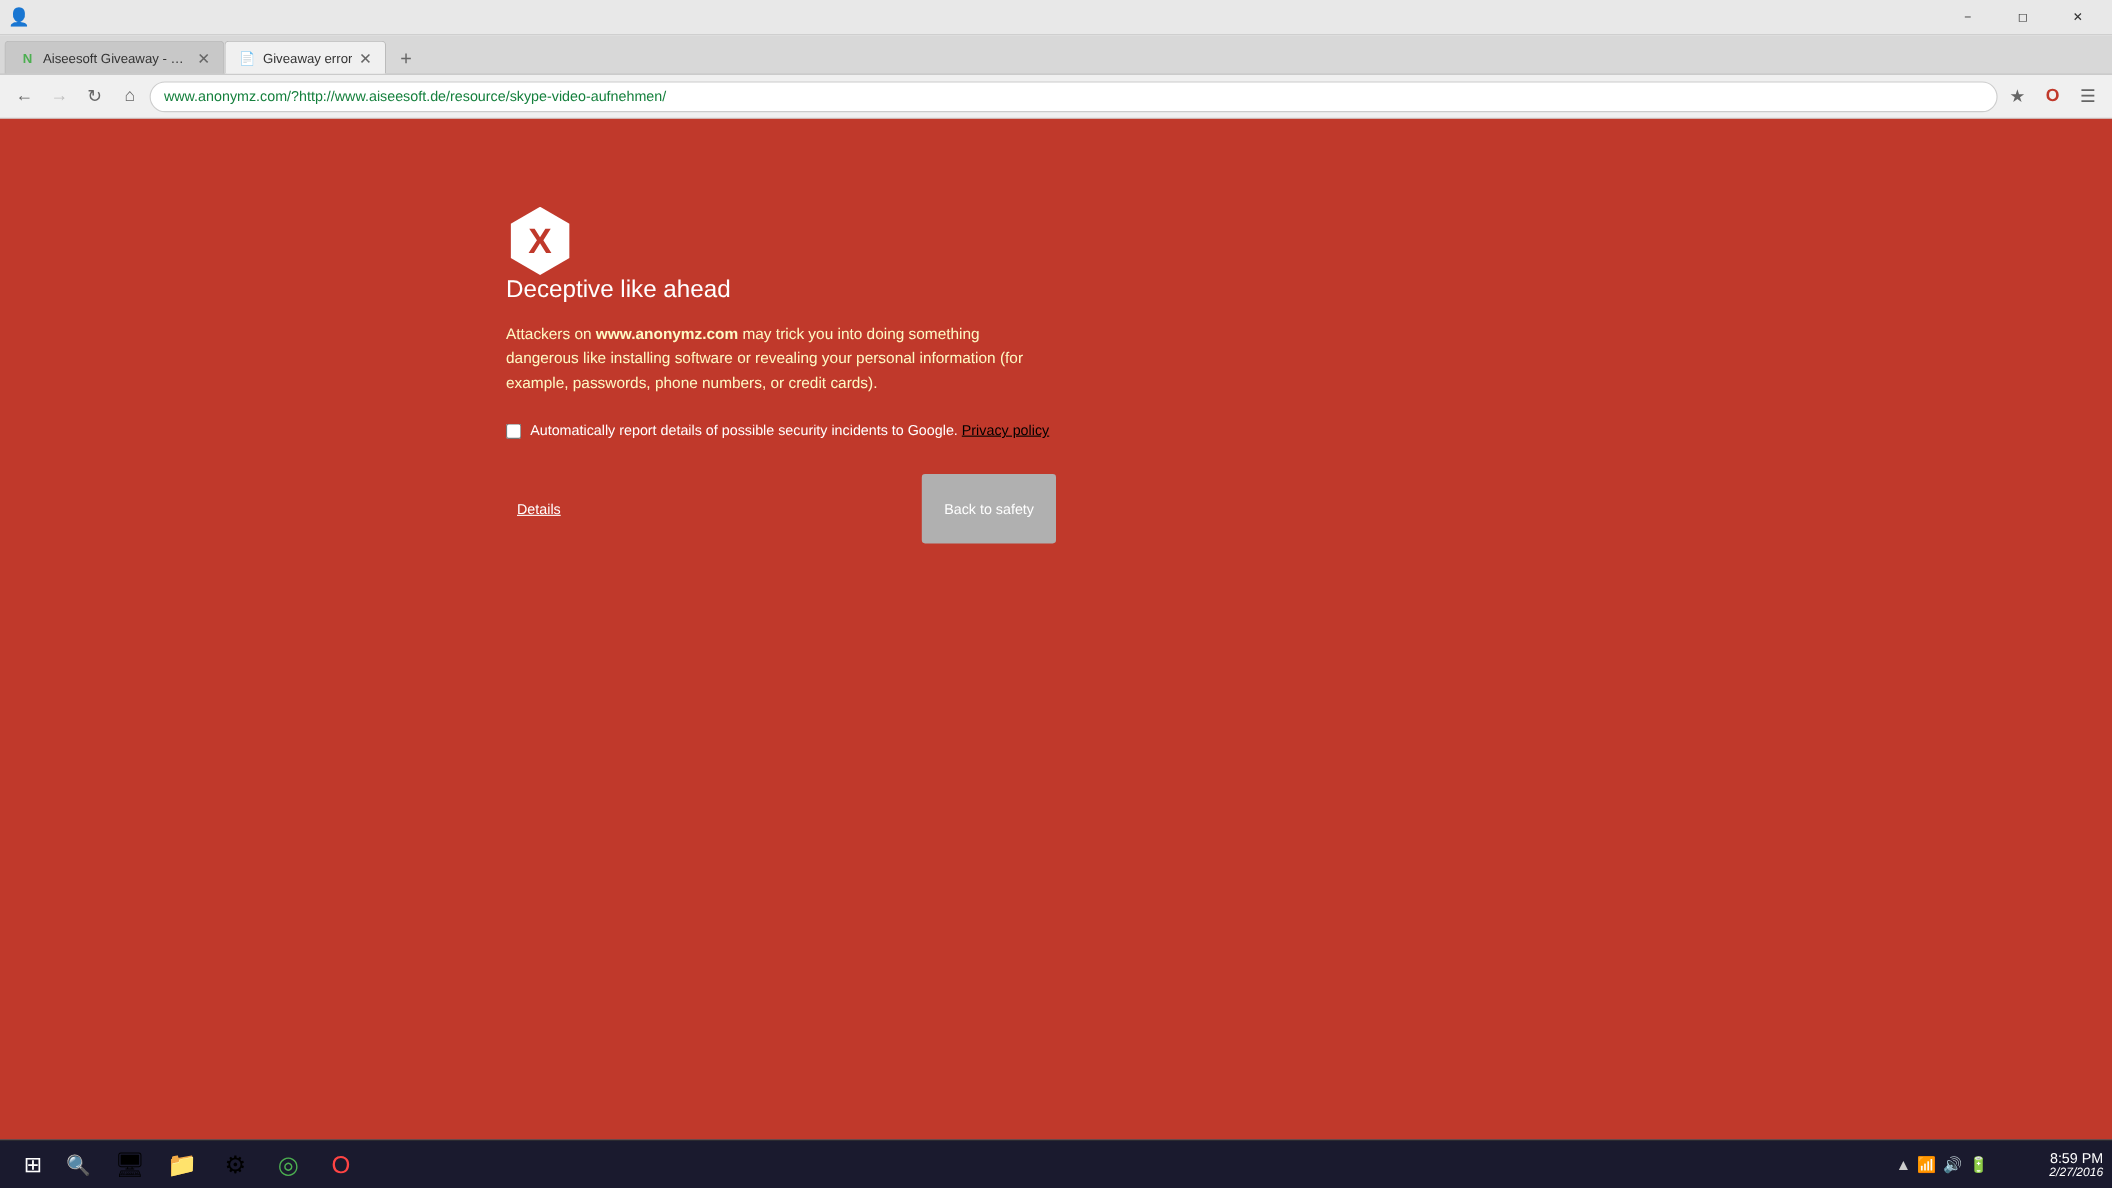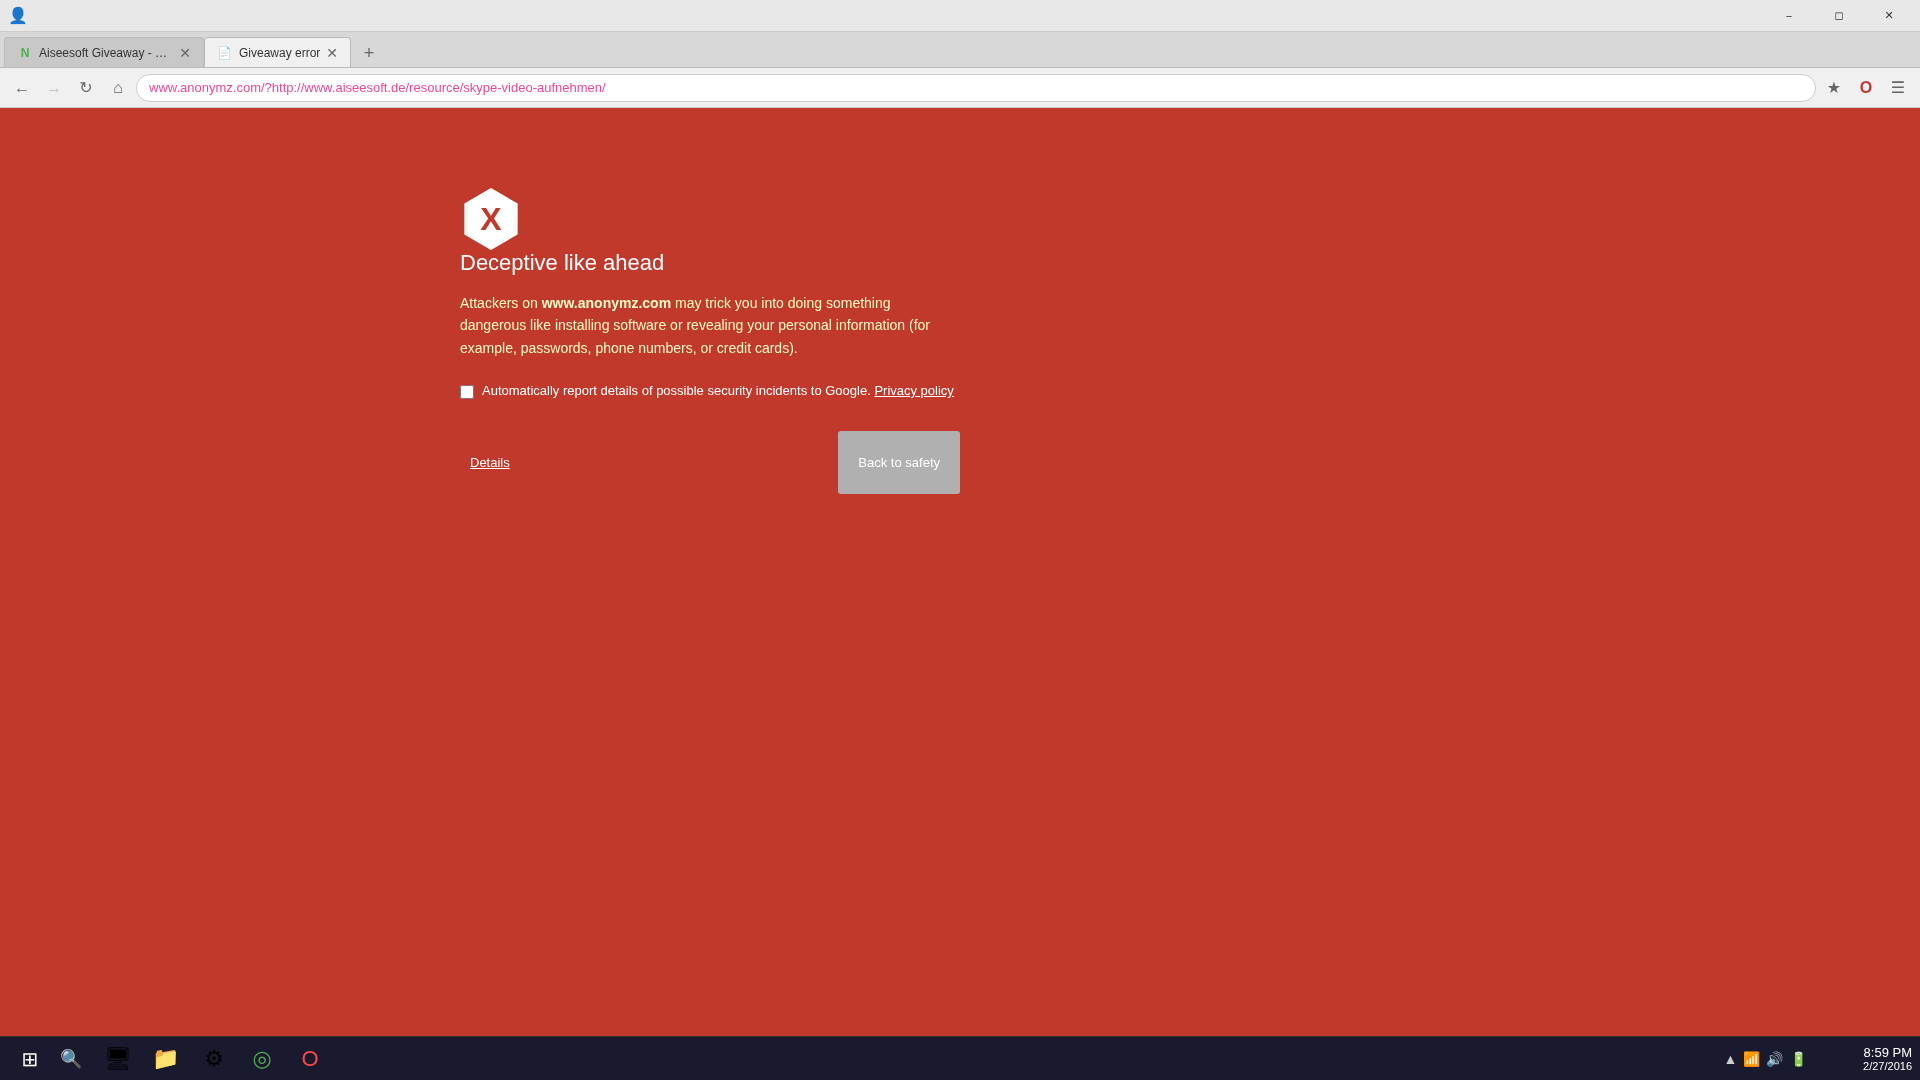--- a/index.html
+++ b/index.html
@@ -83,21 +83,21 @@
     }
     .nav-btn:disabled { opacity: 0.35; cursor: default; }
     .address-bar {
       flex: 1;
       height: 28px;
       border: 1px solid #ccc;
       border-radius: 14px;
       padding: 0 12px;
       font-size: 13px;
       background: #fff;
-      color: #ec4899;
+      color: #15803d;
       outline: none;
     }
     .nav-right { display: flex; gap: 4px; align-items: center; }
     .nav-icon-btn {
       width: 28px; height: 28px;
       border: none; background: transparent;
       cursor: pointer;
       border-radius: 50%;
       display: flex; align-items: center; justify-content: center;
       font-size: 16px; color: #666;
@@ -164,21 +164,21 @@
     .checkbox-row input[type="checkbox"] {
       margin-top: 2px;
       width: 14px; height: 14px;
       flex-shrink: 0;
     }
     .checkbox-label {
       font-size: 13px;
       color: #fff;
     }
     .checkbox-label a {
-      color: #ffffff;
+      color: #000000;
     }
 
     .actions-row {
       display: flex;
       align-items: center;
       justify-content: space-between;
       margin-left: 10px;
     }
 
     .details-link {
@@ -226,21 +226,21 @@
       border-radius: 4px;
     }
     .taskbar-app span { font-size: 22px; }
     .taskbar-spacer { flex: 1; }
     .taskbar-right {
       display: flex; align-items: center; gap: 8px;
       color: #fff; font-size: 12px;
     }
     .taskbar-clock { text-align: right; }
     .taskbar-clock .time { font-size: 13px; margin-left: 48px; }
-    .taskbar-clock .date { font-size: 11px; }
+    .taskbar-clock .date { font-size: 11px; font-style: italic; }
     .taskbar-sys-icons { display: flex; align-items: center; gap: 6px; }
     .sys-icon { font-size: 14px; color: #ccc; cursor: pointer; }
 
     
     .profile-area { display: flex; align-items: center; gap: 8px; padding-right: 8px; }
     .profile-icon { font-size: 16px; color: #555; cursor: pointer; }
   </style>
 </head>
 <body>
 

